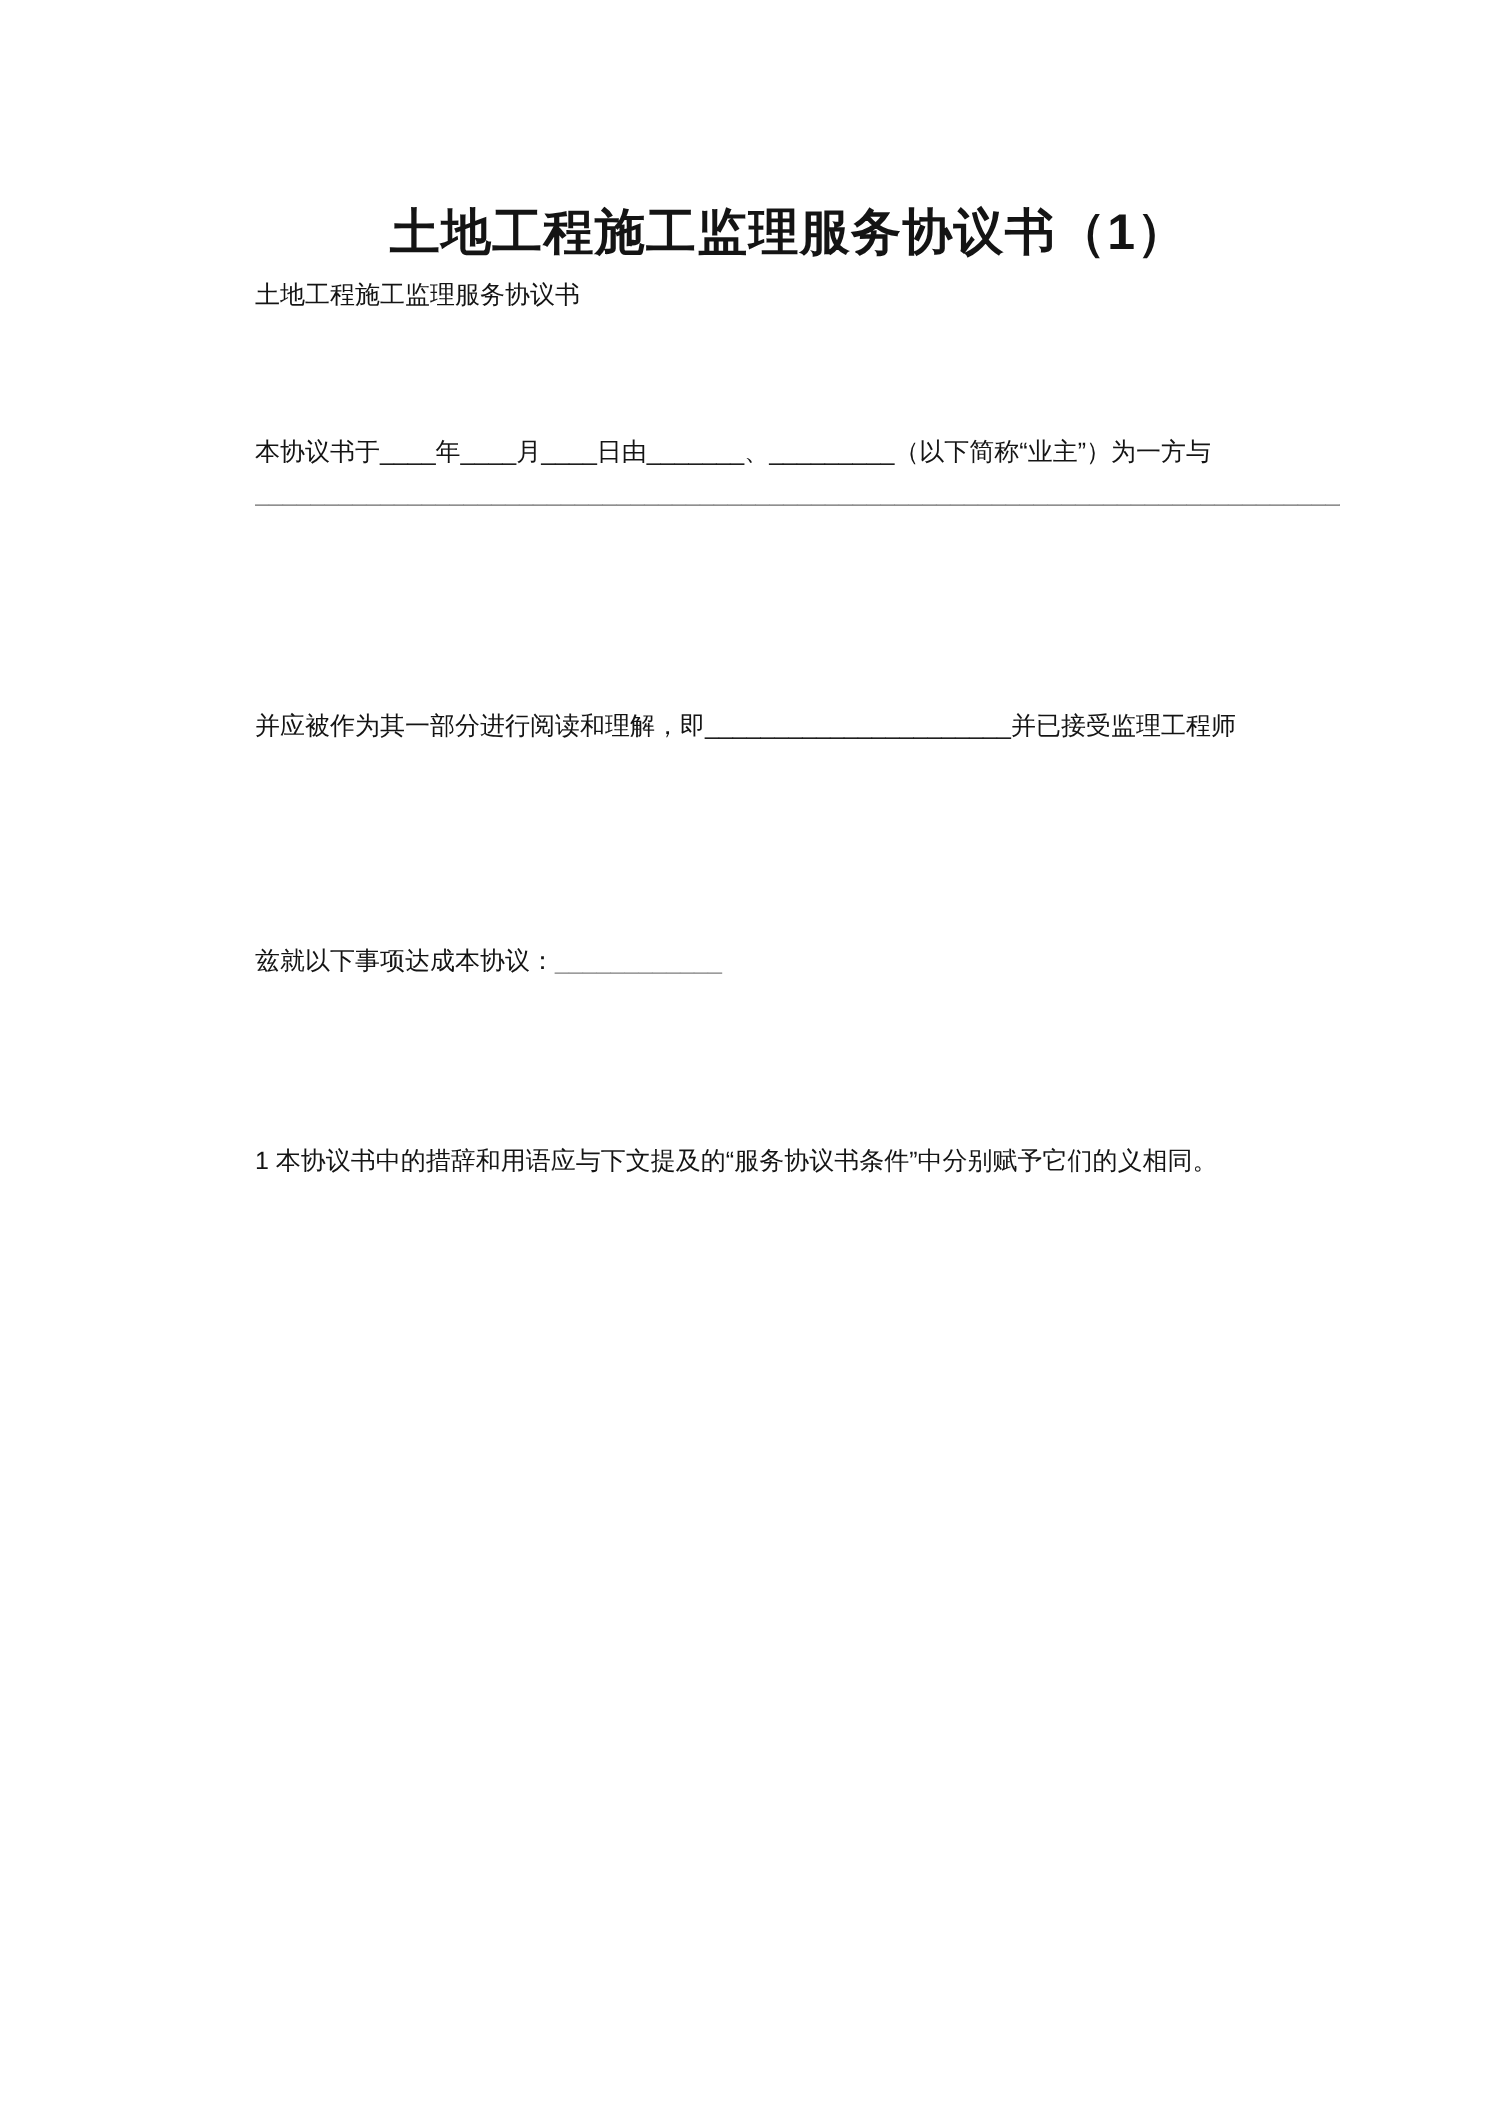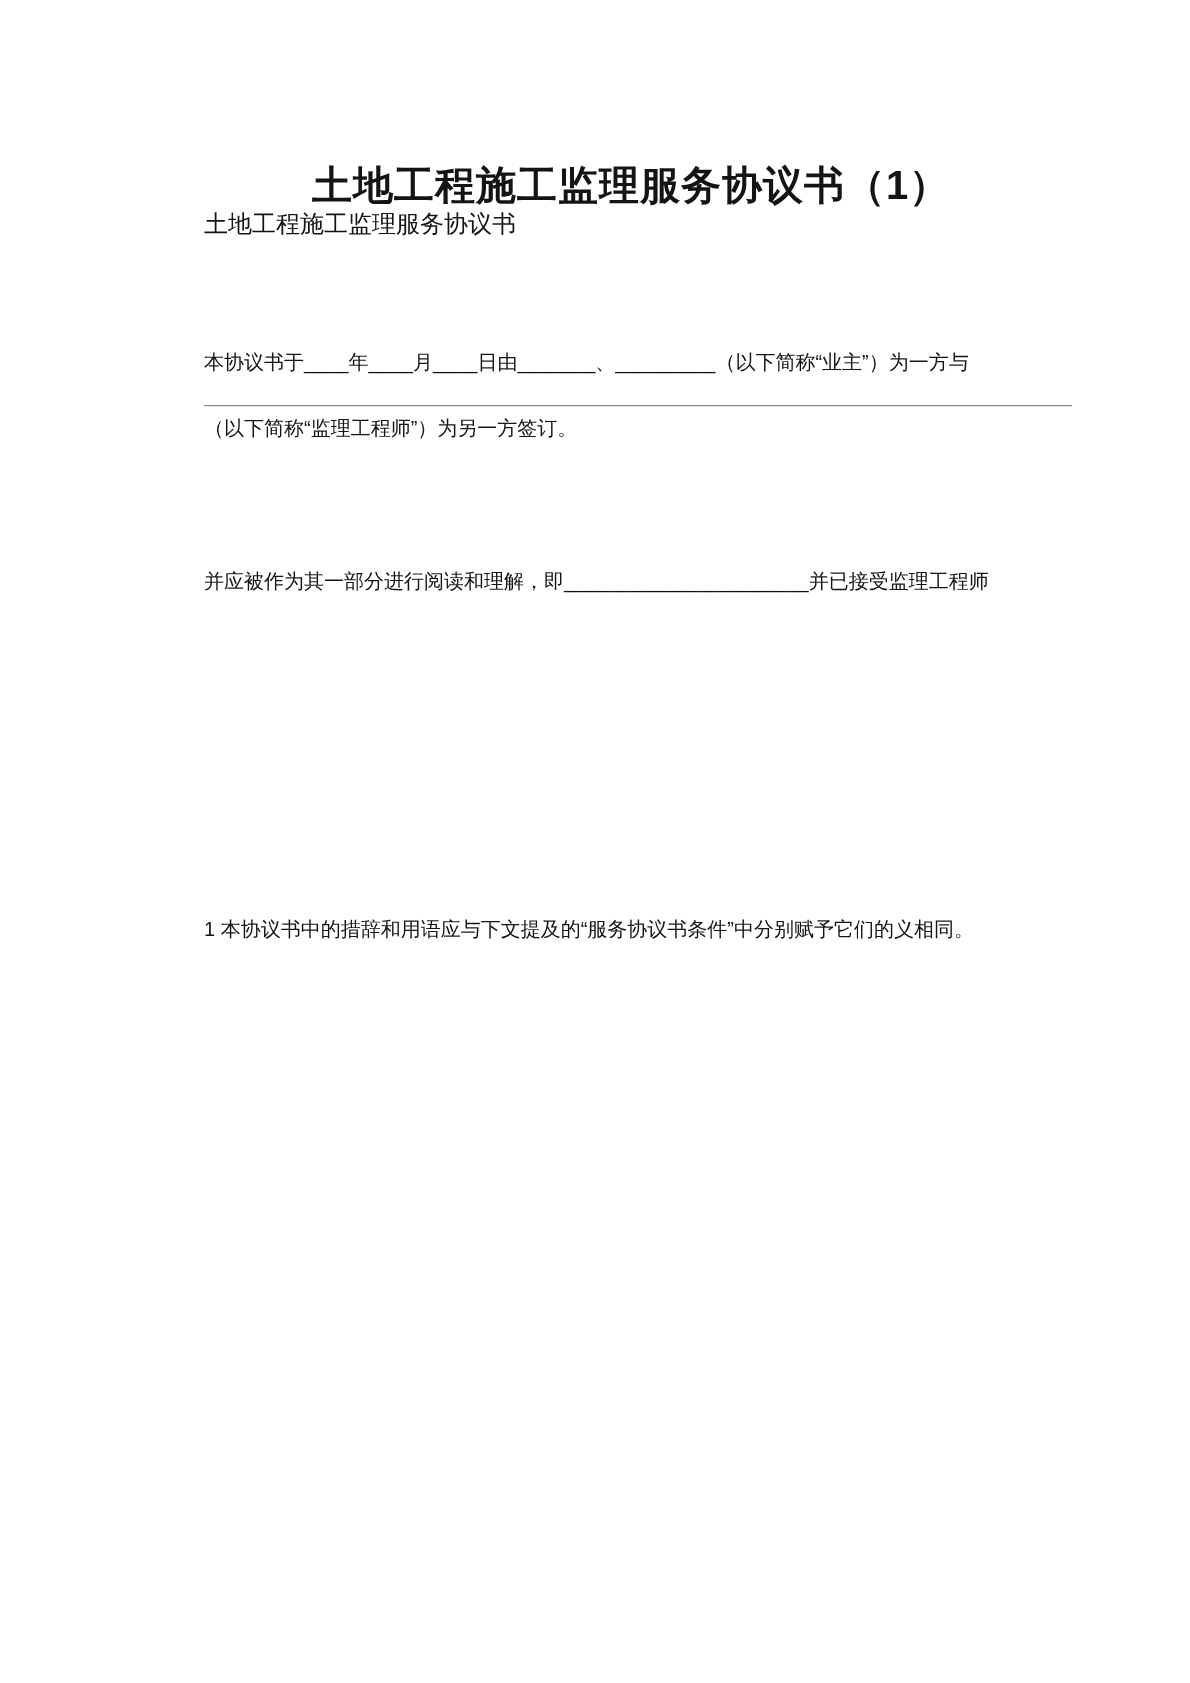--- a/index.html
+++ b/index.html
@@ -24,22 +24,22 @@
     top: 158px;
     text-align: center;
     font-size: 40px;
     font-weight: bold;
     letter-spacing: 1px;
     white-space: nowrap;
   }
   .doc-subtitle {
     position: absolute;
     left: 168px;
-    top: 208px;
-    font-size: 24px;
+    top: 222px;
+    font-size: 20px;
     white-space: nowrap;
   }
   .line {
     position: absolute;
     left: 168px;
     width: 868px;
     font-size: 20px;
     line-height: 33px;
     white-space: nowrap;
   }
@@ -57,25 +57,27 @@
 <div class="page">
 
   <div class="doc-title">土地工程施工监理服务协议书（1）</div>
 
   <div class="doc-subtitle">土地工程施工监理服务协议书</div>
 
   <div class="line" style="top:346px">本协议书于____年____月____日由_______、_________（以下简称“业主”）为一方与</div>
 
   <div class="line blank-line" style="top:379px">________________________________________________________________________________</div>
 
-  <div class="line" style="top:412px">（以下简称“监理工程师”）为另一方签订。</div>
 
   <div class="line" style="top:565px">并应被作为其一部分进行阅读和理解，即______________________并已接受监理工程师</div>
 
 
+  <div class="line" style="top:753px">
+    <span>兹就以下事项达成本协议：</span><span class="blank-gray">____________</span>
+  </div>
 
   <div class="line" style="top:913px">1 本协议书中的措辞和用语应与下文提及的“服务协议书条件”中分别赋予它们的义相同。</div>
 
 
   <div class="line" style="top:1222px">（a）中标函；</div>
 
 
 </div>
 
 </body></html>

